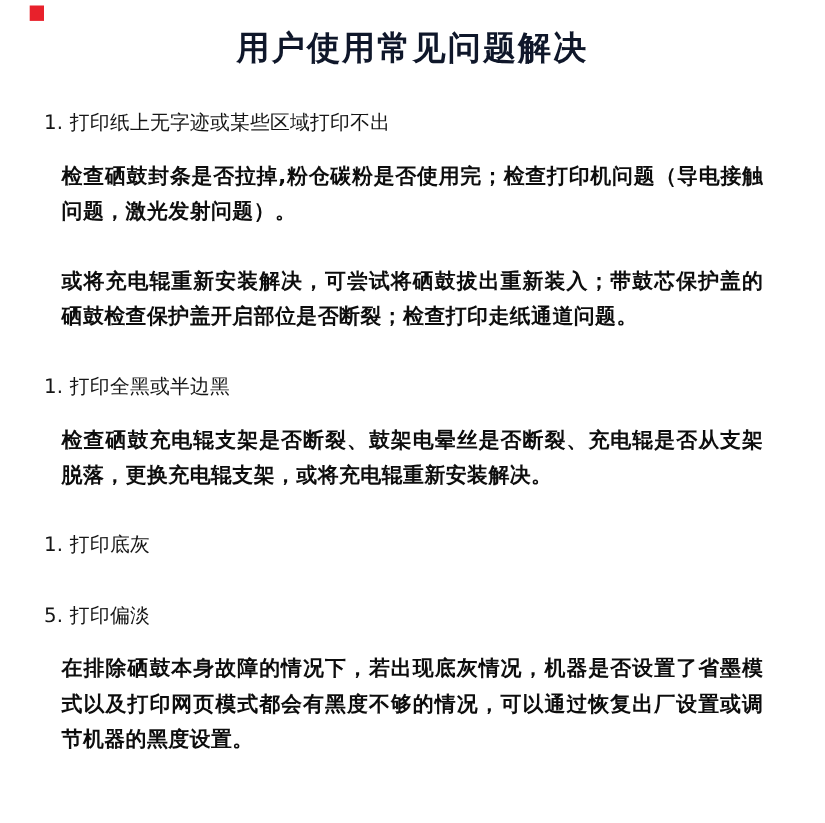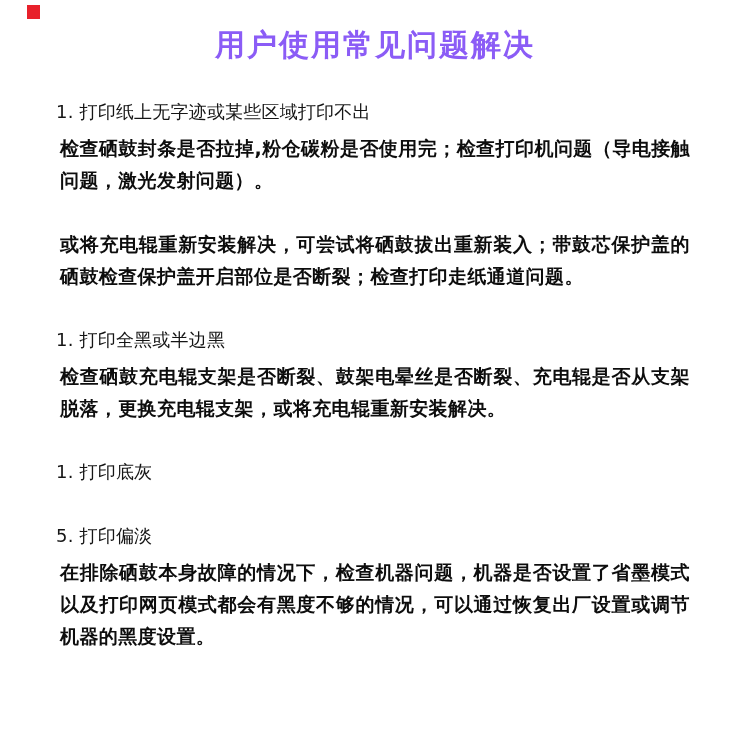--- a/index.html
+++ b/index.html
@@ -23,47 +23,47 @@
   .page-title {
     margin: 26px 40px 0 40px;
     text-align: center;
     font-size: 30px;
     line-height: 38px;
     font-weight: 700;
     letter-spacing: 2px;
     color: #e8212b;
   }
   .content {
-    padding: 0 56px;
+    padding: 0 40px;
   }
   .section { margin-top: 32px; }
   .section-heading {
     font-size: 18px;
     font-weight: 400;
     line-height: 32px;
     margin: 0;
     color: #151515;
     letter-spacing: 0.2px;
   }
   .section-body {
     font-size: 19px;
     font-weight: 700;
     line-height: 32px;
-    margin: 4px;
+    margin: 16px;
     text-align: justify;
     letter-spacing: 0.4px;
     color: #0d0d0d;
   }
 </style>
 </head>
 <body style="background: rgb(255, 255, 255);">
 
 <div class="corner-mark" style="background: rgb(232, 33, 43);"></div>
 
-<h1 class="page-title" style="color: #8b5cf6;">用户使用常见问题解决</h1>
+<h1 class="page-title" style="color: #0f172a;">用户使用常见问题解决</h1>
 
 <div class="content">
 
   <div class="section">
     <h2 class="section-heading">1. 打印纸上无字迹或某些区域打印不出</h2>
     <p class="section-body">检查硒鼓封条是否拉掉,粉仓碳粉是否使用完；检查打印机问题（导电接触问题，激光发射问题）。</p>
   </div>
 
   <div class="section">
     <p class="section-body">或将充电辊重新安装解决，可尝试将硒鼓拔出重新装入；带鼓芯保护盖的硒鼓检查保护盖开启部位是否断裂；检查打印走纸通道问题。</p>
@@ -73,15 +73,15 @@
     <h2 class="section-heading">1. 打印全黑或半边黑</h2>
     <p class="section-body">检查硒鼓充电辊支架是否断裂、鼓架电晕丝是否断裂、充电辊是否从支架脱落，更换充电辊支架，或将充电辊重新安装解决。</p>
   </div>
 
   <div class="section">
     <h2 class="section-heading">1. 打印底灰</h2>
   </div>
 
   <div class="section">
     <h2 class="section-heading">5. 打印偏淡</h2>
-    <p class="section-body">在排除硒鼓本身故障的情况下，检查机器问题，机器是否设置了省墨模式以及打印网页模式都会有黑度不够的情况，可以通过恢复出厂设置或调节机器的黑度设置。</p>
+    <p class="section-body">在排除硒鼓本身故障的情况下，若出现底灰情况，机器是否设置了省墨模式以及打印网页模式都会有黑度不够的情况，可以通过恢复出厂设置或调节机器的黑度设置。</p>
   </div>
 </div>
 
 </body></html>

